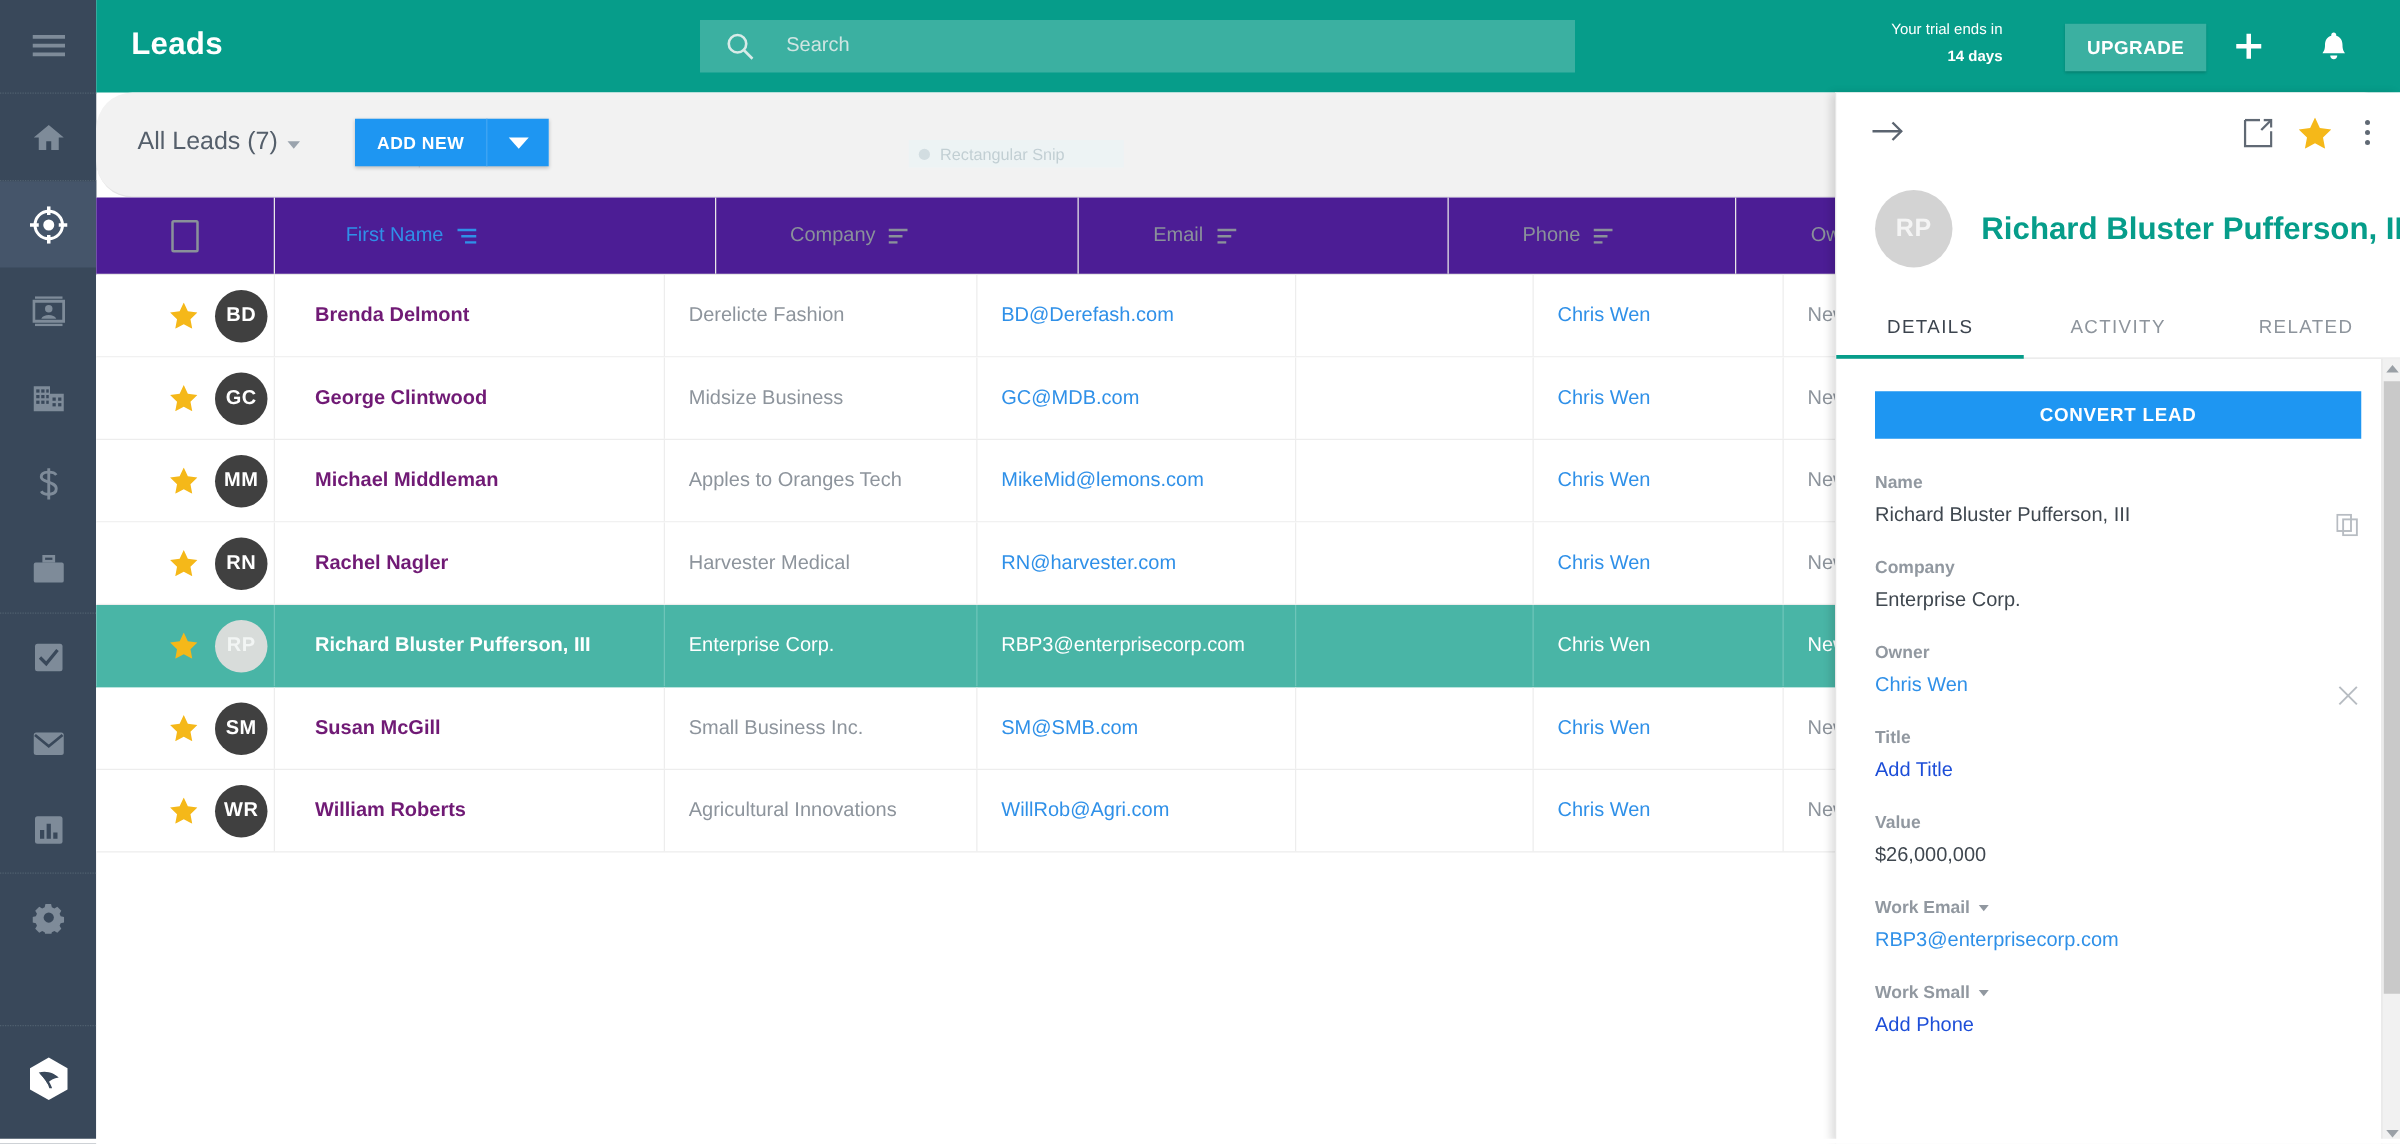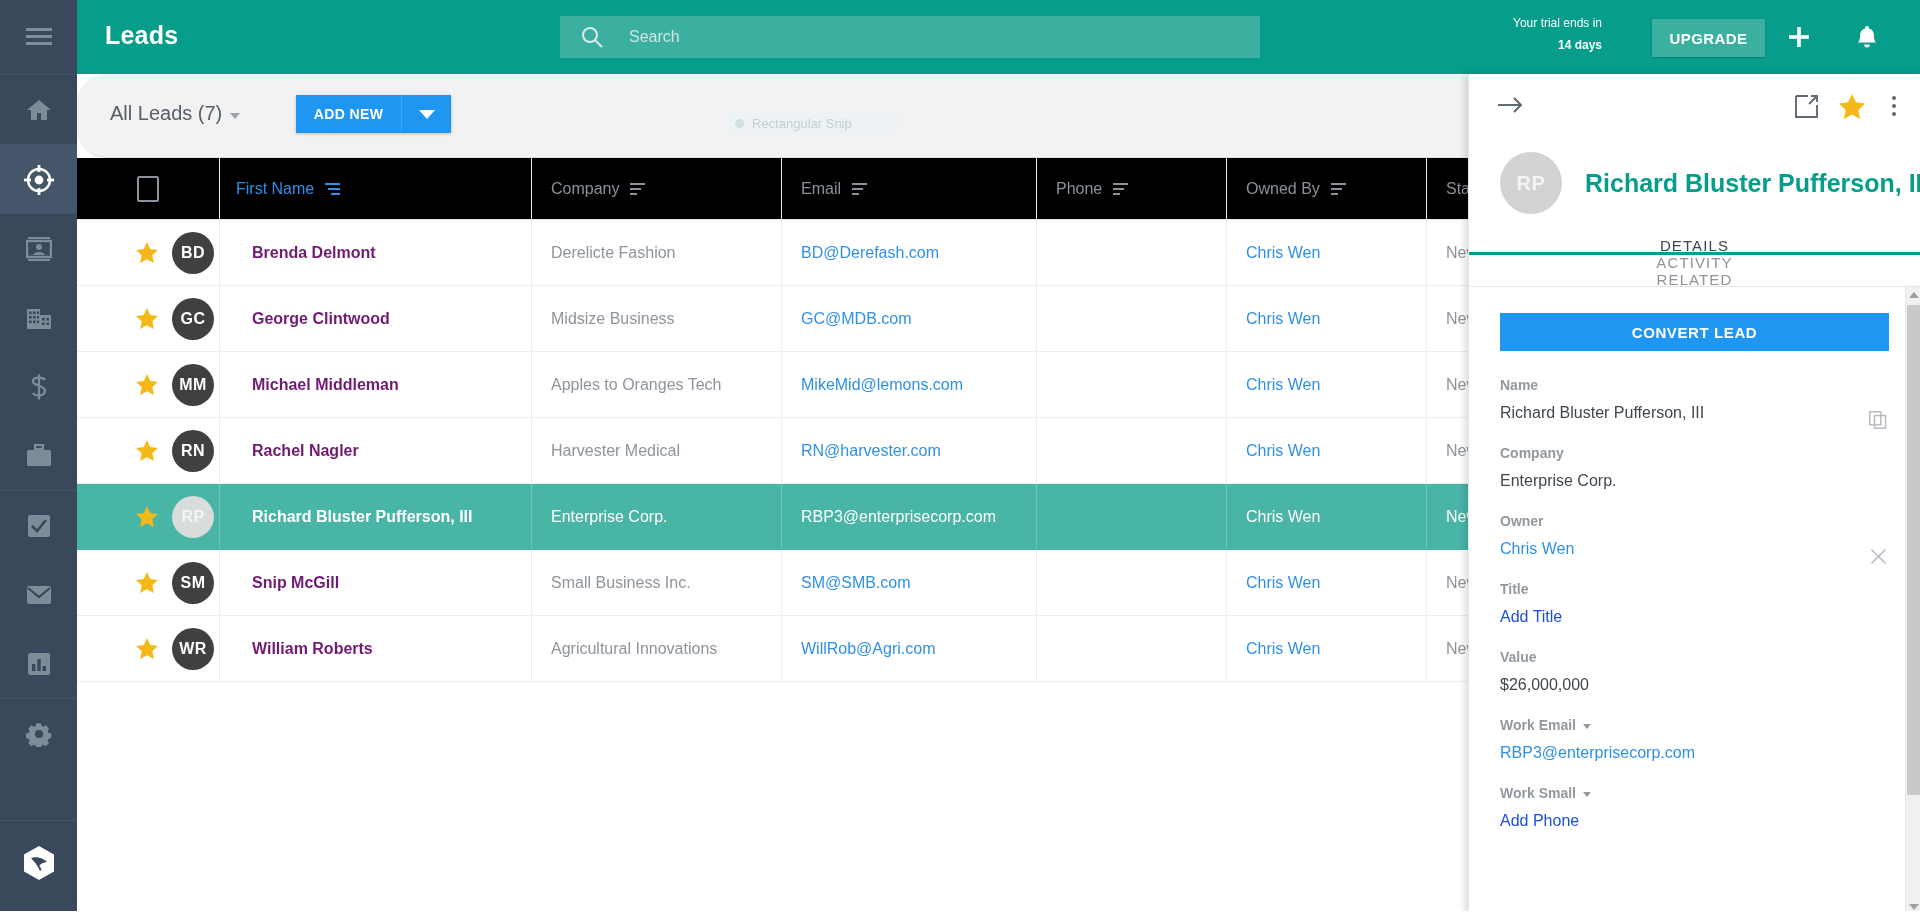--- a/index.html
+++ b/index.html
@@ -108,21 +108,21 @@
   #view-select .caret {
     width:0;height:0;border-left:5px solid transparent;
     border-right:5px solid transparent;border-top:6px solid #9aa3ad;
     margin-top:4px;
   }
   #tb-divider {
     position:absolute; left: 258px; top: 22px;
     width:1px; height: 38px; background:#d8d8d8;
   }
   #add-new {
-    position:absolute; left: 296px; top: 95px;
+    position:absolute; left: 284px; top: 95px;
     display:flex; box-shadow: 0 1px 3px rgba(0,0,0,.22);
   }
   #add-new-main {
     width: 105px; height: 38px; background:#1e96f2;
     border:0; color:#fff; font-size:14px; font-weight:bold;
     font-family:"Liberation Sans",sans-serif; letter-spacing:.4px;
     cursor:pointer;
   }
   #add-new-caret {
     width: 50px; height:38px; background:#1e96f2;
@@ -145,22 +145,23 @@
   }
 
   
   #table {
     position:absolute; left:77px; top:158px;
     width:1843px; height: 757px;
     background:#ffffff;
   }
   .trow { display:flex; height:66px; align-items:stretch; }
   #thead {
-    height: 62px; background:#000000;
+    height: 62px; background:#4c1d95;
     border-bottom:1px solid #e8e8e8;
+    justify-content:space-between;
   }
   #thead .cell {
     display:flex;align-items:center;
     font-size:16px;color:#8a919a;
     border-right:1px solid #e8e8e8;
   }
   #thead .cell.sorted { color:#2f90e8; }
   .c-check { width:143px; flex:0 0 143px; justify-content:center; }
   .c-name  { width:312px; flex:0 0 312px; padding-left:16px; }
   .c-comp  { width:250px; flex:0 0 250px; padding-left:19px; }
@@ -242,21 +243,20 @@
     font-size:20px;font-weight:bold;letter-spacing:.5px;
   }
   #panel-name {
     margin-left:23px; font-size:25px; font-weight:bold;
     color:#069d8a; white-space:nowrap;
   }
 
   #panel-tabs {
     display:flex; height:50px;
     border-bottom:1px solid #e6e6e6;
-    flex-direction:column;
   }
   .ptab {
     flex:1; display:flex; align-items:center; justify-content:center;
     font-size:15px; color:#8d949c; letter-spacing:1.1px;
     cursor:pointer; position:relative;
   }
   .ptab.active { color:#3c444e; }
   .ptab.active::after {
     content:""; position:absolute; left:0; right:0; bottom:-1px;
     height:3px; background:#069d8a;
@@ -718,21 +718,21 @@
         <div class="trow body-row">
           <div class="cell c-check">
             <span class="star">
               <svg width="22" height="21" viewBox="0 0 26 25">
                 <path d="M13 0 L16.9 8.3 L26 9.5 L19.4 15.9 L21.1 25 L13 20.6 L4.9 25 L6.6 15.9 L0 9.5 L9.1 8.3 Z"></path>
               </svg>
             </span>
             <div class="avatar">SM</div>
           </div>
           <div class="cell c-name">
-            <span class="lead-name">Snip McGill</span>
+            <span class="lead-name">Susan McGill</span>
           </div>
           <div class="cell c-comp">Small Business Inc.</div>
           <div class="cell c-email">
             <span class="email-link">SM@SMB.com</span>
           </div>
           <div class="cell c-phone"></div>
           <div class="cell c-owner">
             <span class="owner-link">Chris Wen</span>
           </div>
           <div class="cell c-stat">New</div>

